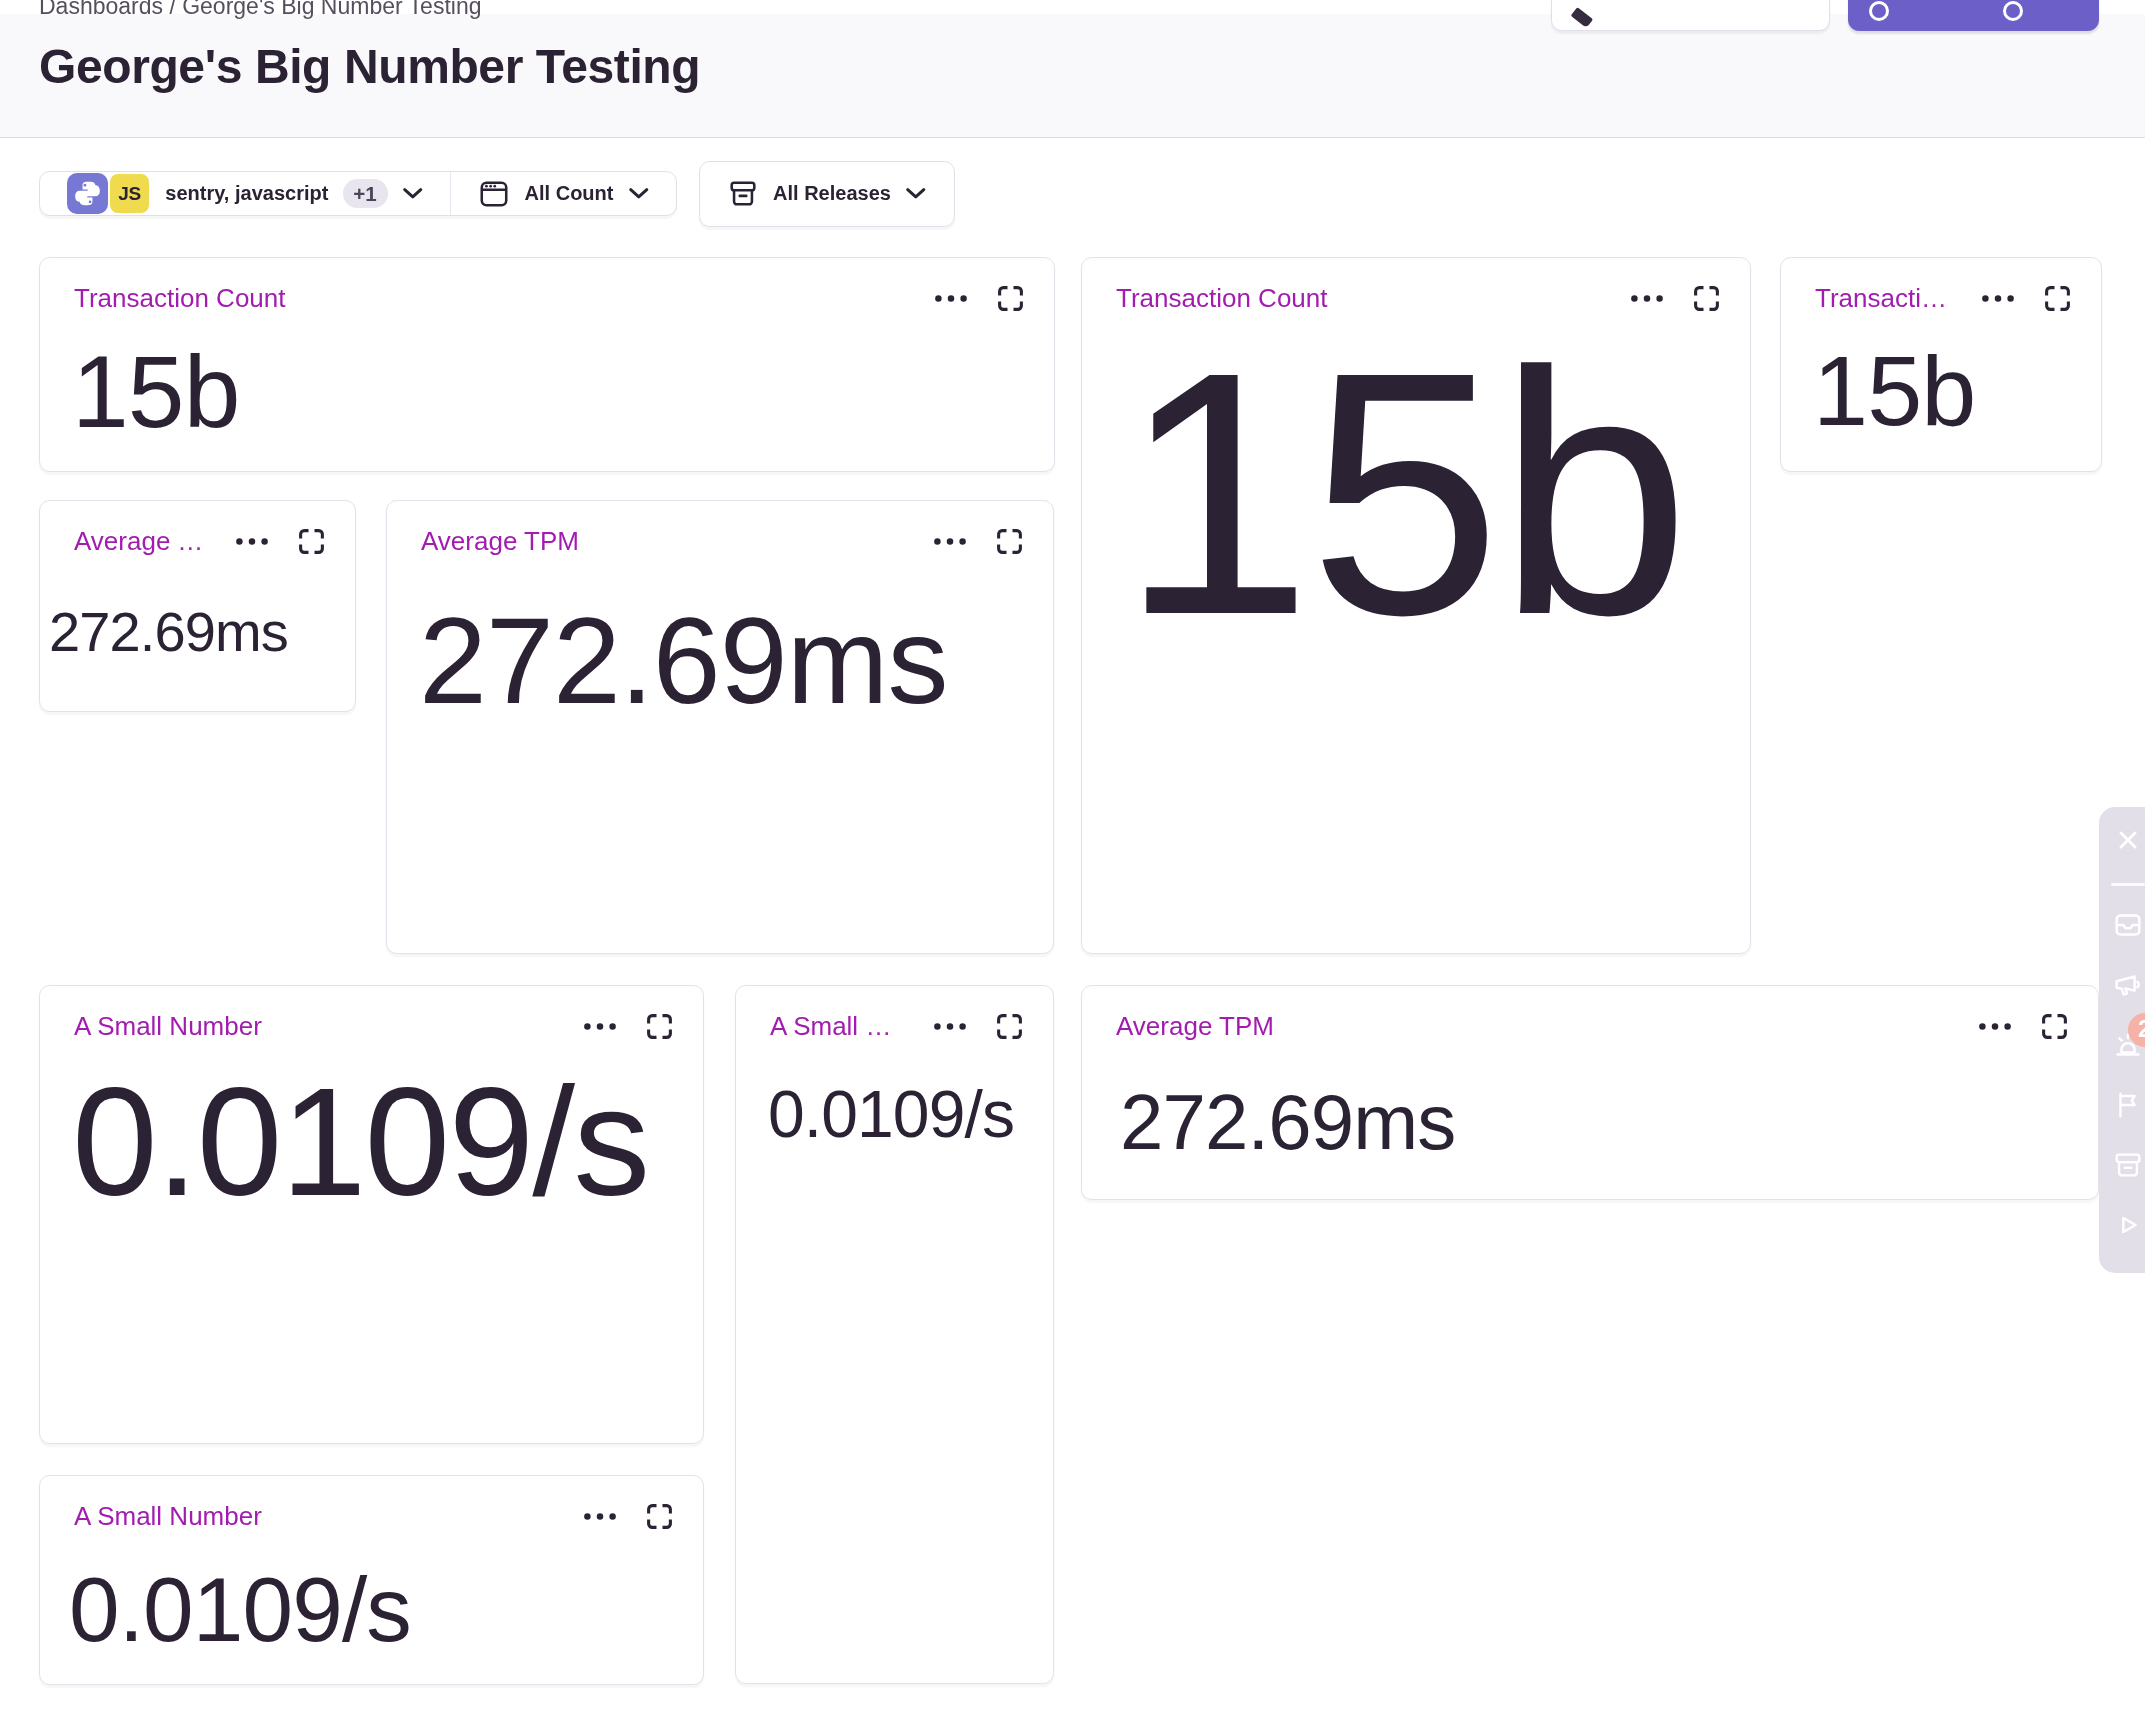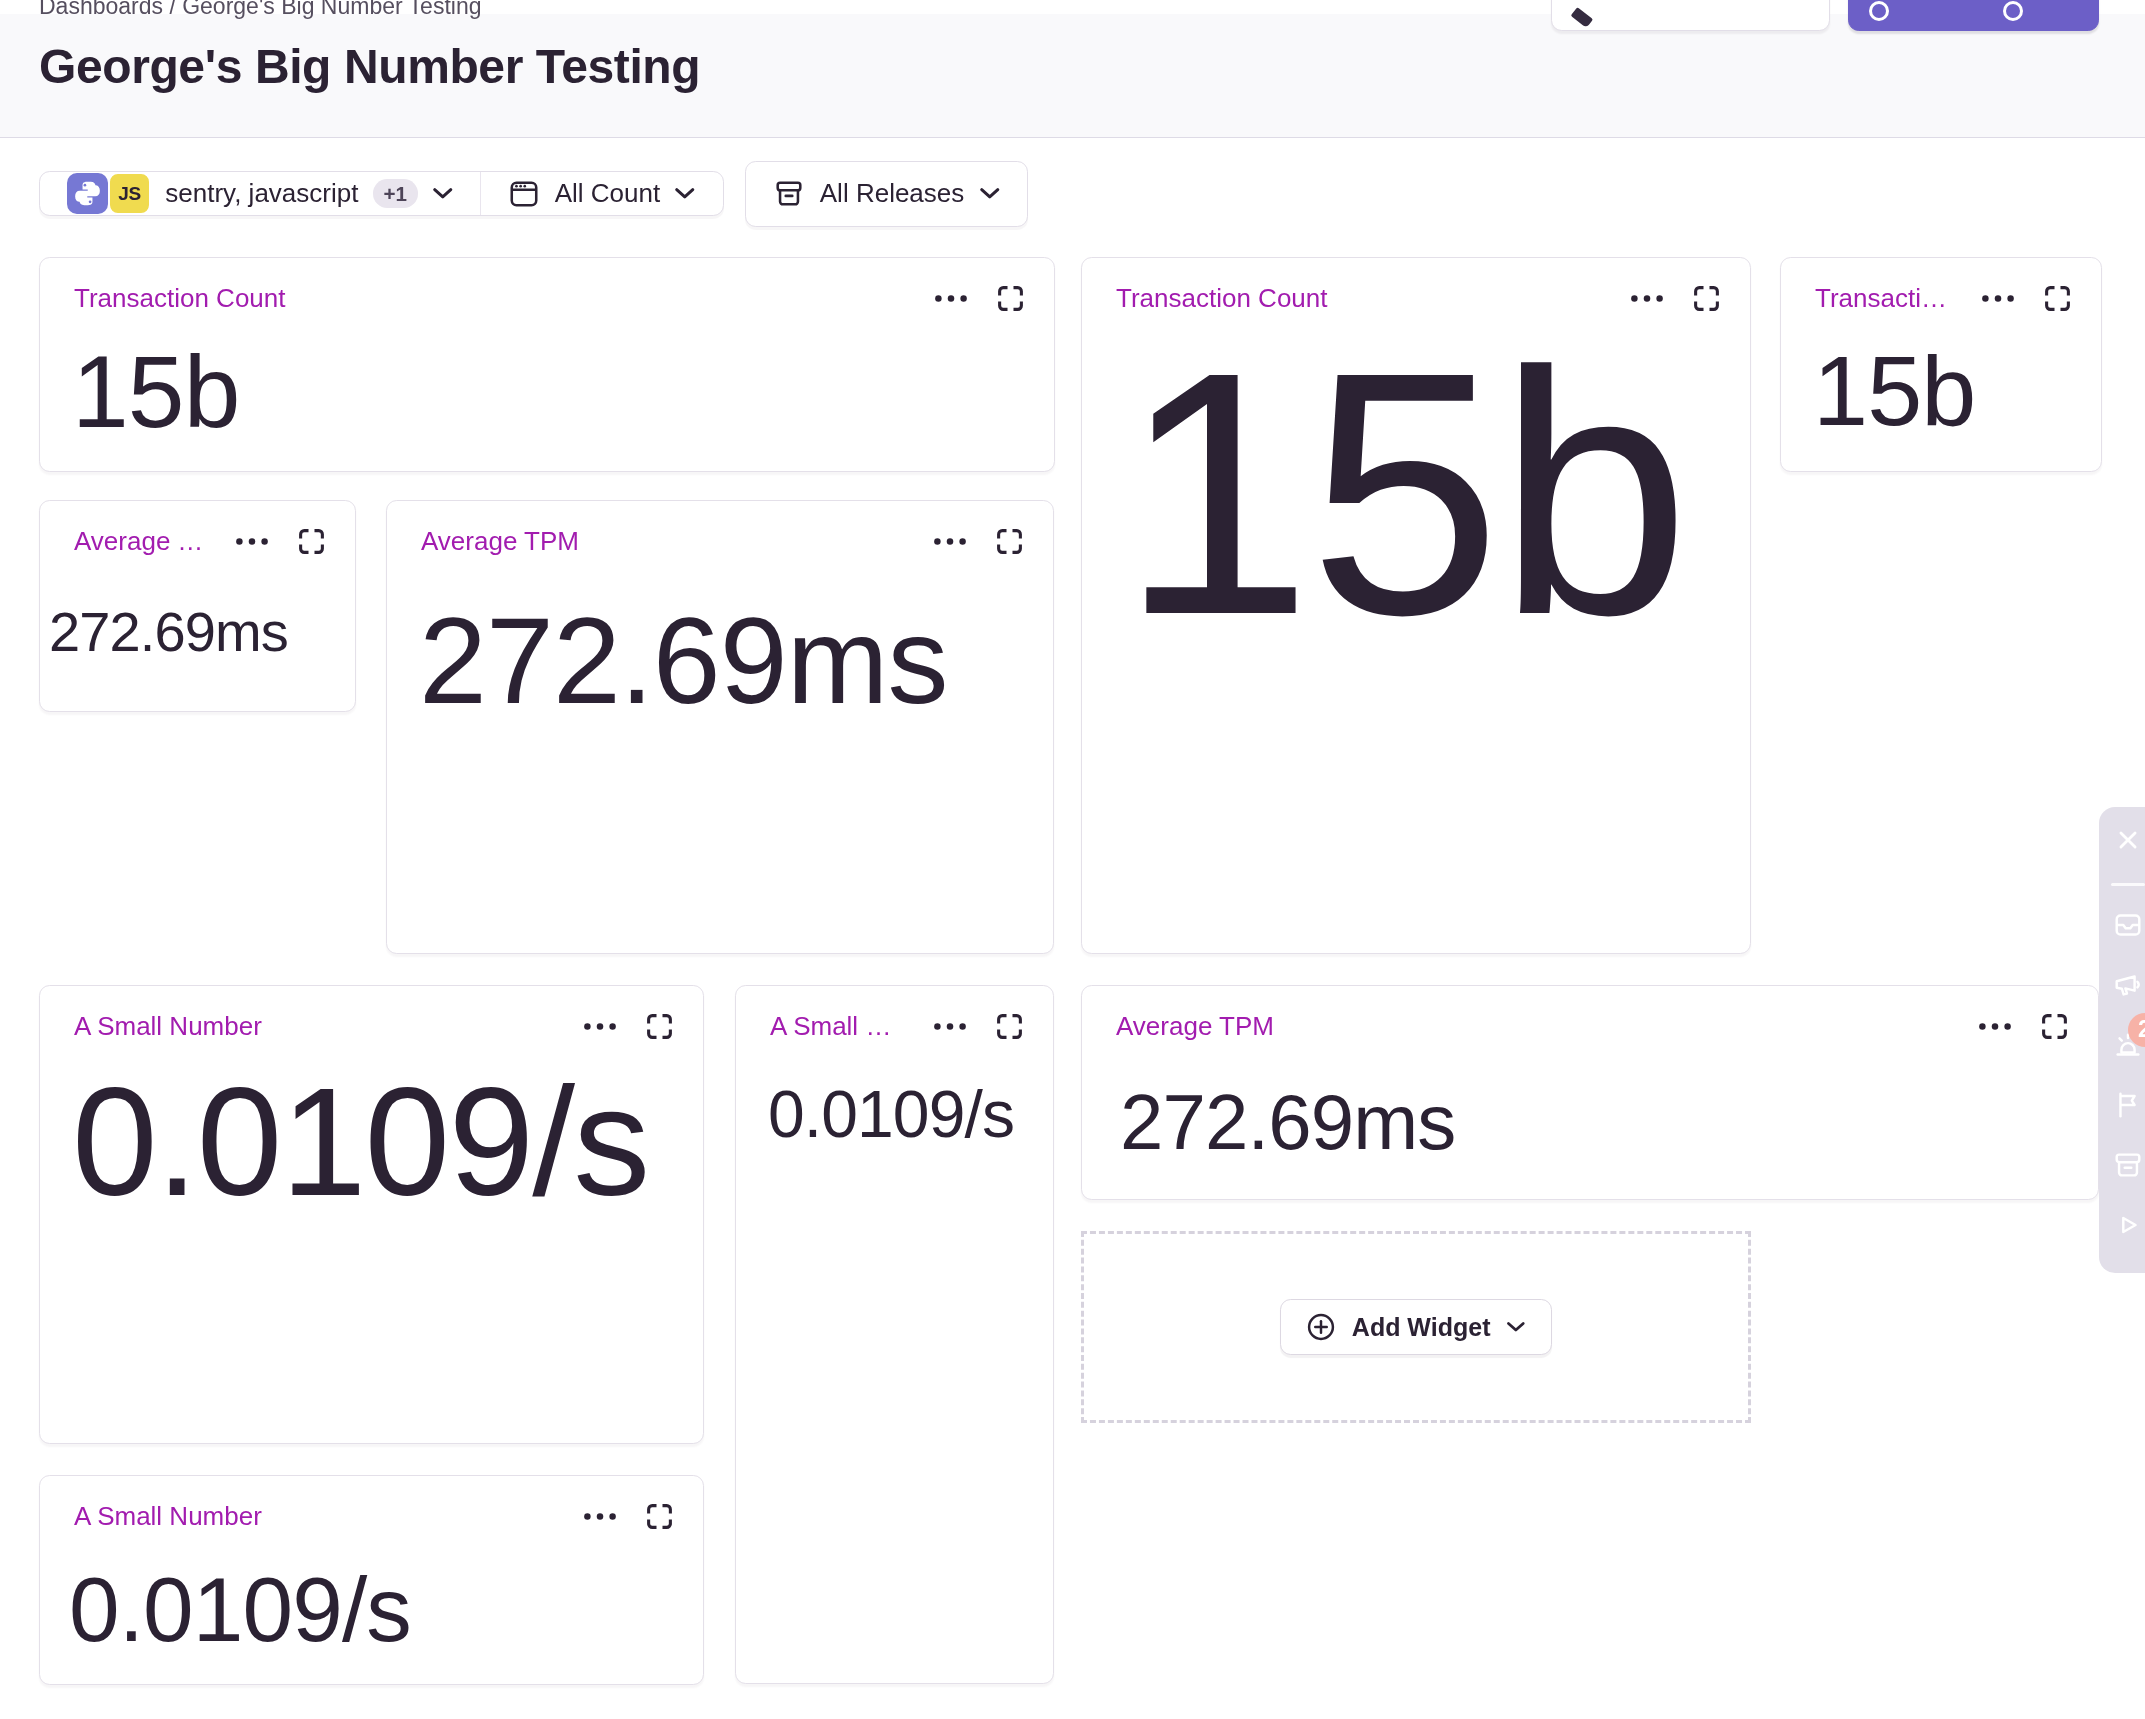--- a/index.html
+++ b/index.html
@@ -25,21 +25,21 @@
   
   .filter-bar{position:absolute;left:39px;top:164px;display:flex;gap:21.5px;align-items:center;height:59px;}
   .filter-group{display:flex;background:#fff;border:1.8px solid #e2dee8;border-radius:10.7px;
                 box-shadow:0 2.7px 0.9px rgba(43,34,51,.04);overflow:hidden;}
   .seg{display:flex;align-items:center;gap:14.3px;padding:0 27px;background:none;border:none;cursor:pointer;
        font-family:inherit;}
   .seg + .seg{border-left:1.8px solid #e9e5ee;}
   .filter-single{display:flex;align-items:center;gap:14.3px;padding:16px 27px;background:#fff;cursor:pointer;
                  border:1.8px solid #e2dee8;border-radius:10.7px;box-shadow:0 2.7px 0.9px rgba(43,34,51,.04);
                  font-family:inherit;}
-  .flabel{font-size:26px;font-weight:400;color:#2b2233;white-space:nowrap;}
+  .flabel{font-size:20px;font-weight:700;color:#2b2233;white-space:nowrap;}
   .count-badge{background:#e9e5ee;border-radius:14.3px;padding:2.7px 10.7px;font-size:20.6px;font-weight:600;color:#4d4458;}
   .chev{flex:none;}
   .platform{width:41px;height:41px;border-radius:9.9px;flex:none;display:flex;align-items:center;justify-content:center;}
   .platform.python{background:#7678d4;}
   .platform.js{background:#f0db4f;margin-left:-14.3px;border:2.7px solid #fff;width:39px;height:39px;}
   .js-text{font-size:19px;font-weight:800;color:#2b2233;letter-spacing:-0.4px;}
   .ficon{flex:none;display:flex;}
 
   
   .card{position:absolute;background:#fff;border:1.8px solid #e4e0e9;border-radius:10.7px;box-sizing:border-box;
@@ -343,33 +343,20 @@
         <button class="icon-btn">
             <svg width="29" height="29" viewBox="0 0 32 32">
               <path d="M4 11V8a4 4 0 0 1 4-4h3M21 4h3a4 4 0 0 1 4 4v3M28 21v3a4 4 0 0 1-4 4h-3M11 28H8a4 4 0 0 1-4-4v-3" fill="none" stroke="#2b2233" stroke-width="3.4" stroke-linecap="square"></path>
             </svg>
           </button>
       </div>
     </div>
     <div class="num nI">0.0109/s</div>
   </section>
 
-  <div class="add-zone">
-    <button class="add-btn">
-      <svg width="30" height="30" viewBox="0 0 34 34">
-          <circle cx="17" cy="17" r="13.5" fill="none" stroke="#2b2233" stroke-width="2.8"></circle>
-          <line x1="17" y1="10.5" x2="17" y2="23.5" stroke="#2b2233" stroke-width="2.8" stroke-linecap="round"></line>
-          <line x1="10.5" y1="17" x2="23.5" y2="17" stroke="#2b2233" stroke-width="2.8" stroke-linecap="round"></line>
-        </svg>
-      <span>Add Widget</span>
-      <svg width="19.7" height="11.6" viewBox="0 0 24 14">
-          <path d="M3 3l9 8 9-8" fill="none" stroke="#2b2233" stroke-width="3.4" stroke-linecap="round" stroke-linejoin="round"></path>
-        </svg>
-    </button>
-  </div>
 
   <aside class="side-panel">
     <button class="sp-btn">
       <svg width="30" height="30" viewBox="0 0 34 34">
           <path d="M9 9l16 16M25 9L9 25" stroke="#fff" stroke-width="3.2" stroke-linecap="round"></path>
         </svg>
     </button>
     <div class="sp-divider"></div>
     <button class="sp-btn">
       <svg width="32" height="32" viewBox="0 0 34 34">

